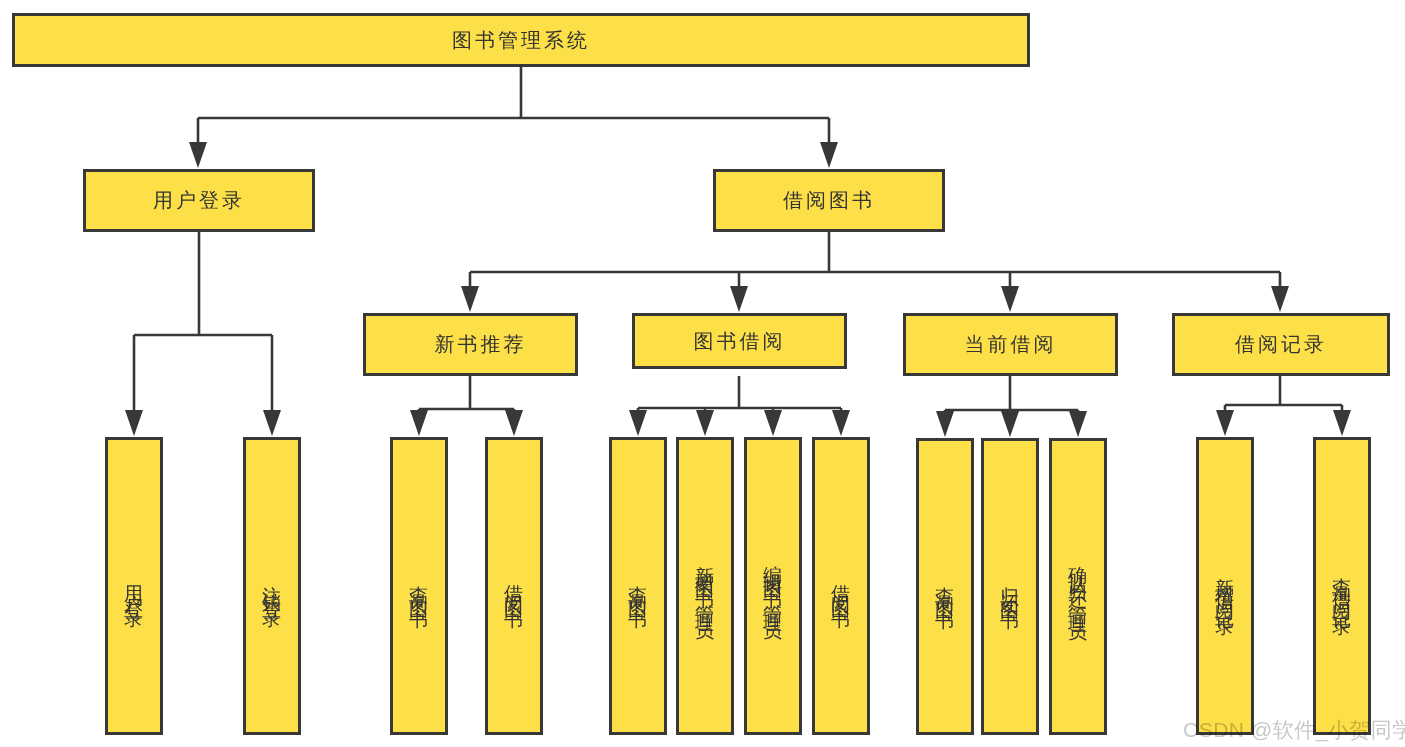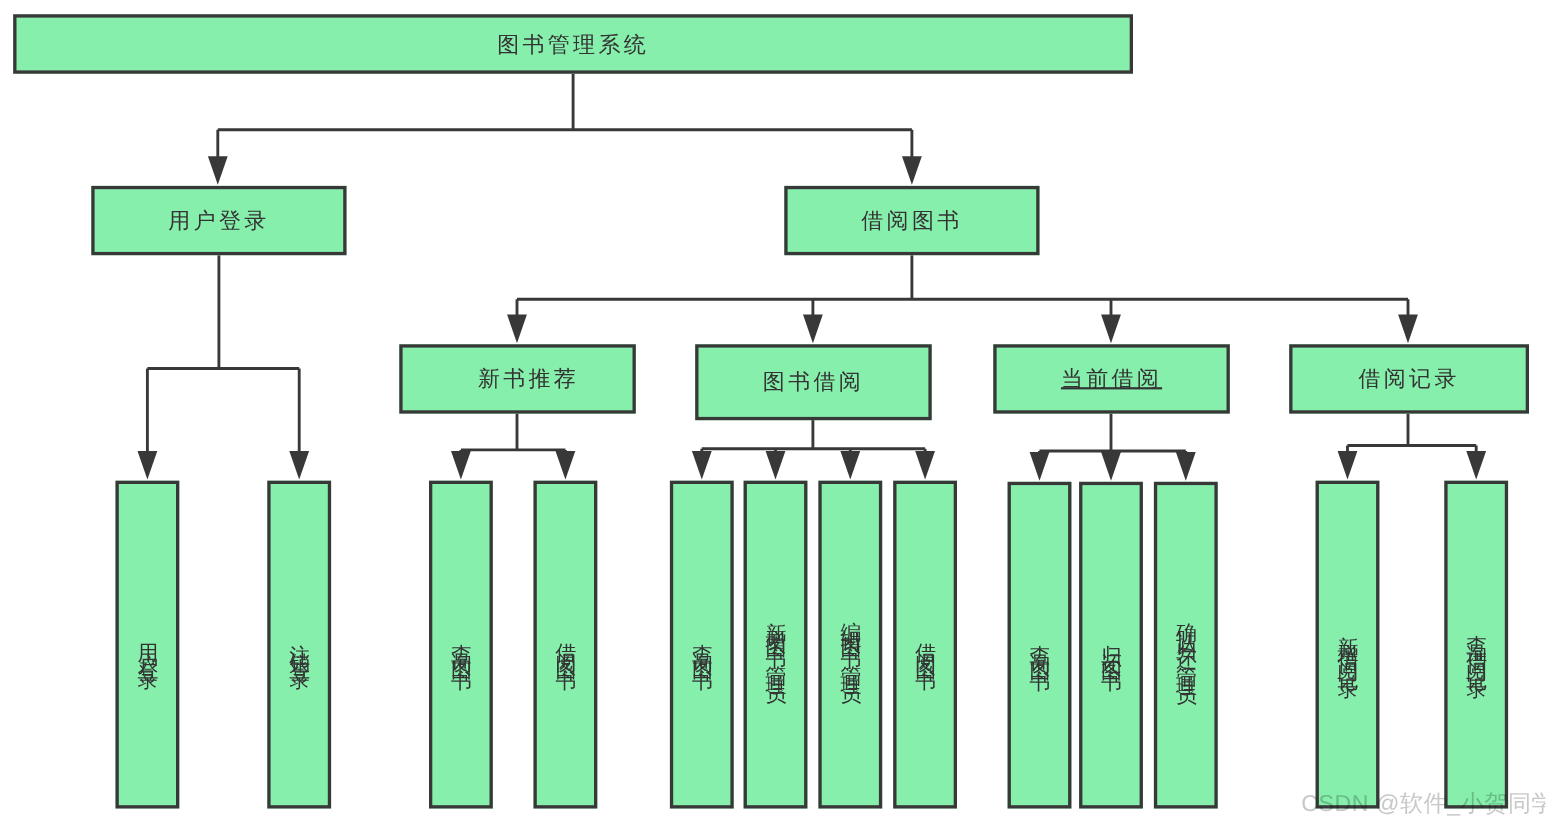--- a/index.html
+++ b/index.html
@@ -13,21 +13,21 @@
   }
   #wires {
     position: absolute;
     left: 0; top: 0;
     width: 1405px; height: 747px;
     z-index: 1;
   }
   .node {
     position: absolute;
     box-sizing: border-box;
-    background: #86efac;
+    background: #fde047;
     border: 3px solid #383838;
     display: flex;
     align-items: center;
     justify-content: center;
     z-index: 2;
     color: #333333;
   }
   .node.h span {
     font-size: 20px;
     letter-spacing: 3px;
@@ -106,24 +106,24 @@
   <div class="node h" style="left:83px; top:169px; width:232px; height:63px;">
     <span>用户登录</span>
   </div>
   <div class="node h" style="left:713px; top:169px; width:232px; height:63px;">
     <span>借阅图书</span>
   </div>
 
   <div class="node h" style="left:363px; top:313px; width:215px; height:63px;padding-left:20px;">
     <span>新书推荐</span>
   </div>
-  <div class="node h" style="left:632px; top:313px; width:215px; height:69px;">
+  <div class="node h" style="left:632px; top:313px; width:215px; height:56px;">
     <span>图书借阅</span>
   </div>
-  <div class="node h" style="left:903px; top:313px; width:215px; height:63px;text-decoration:underline;">
+  <div class="node h" style="left:903px; top:313px; width:215px; height:63px;">
     <span>当前借阅</span>
   </div>
   <div class="node h" style="left:1172px; top:313px; width:218px; height:63px;">
     <span>借阅记录</span>
   </div>
 
   <div class="node leaf" style="left:105px; top:437px; width:58px; height:298px;">
     <span>用户登录</span>
   </div>
   <div class="node leaf" style="left:243px; top:437px; width:58px; height:298px;">

